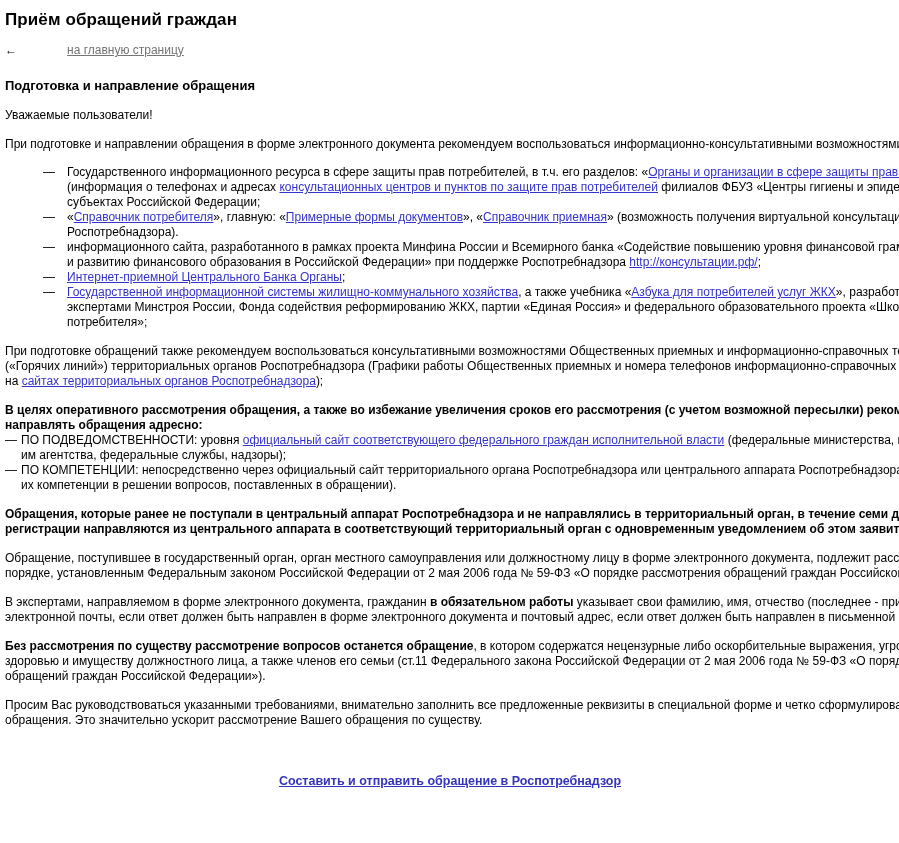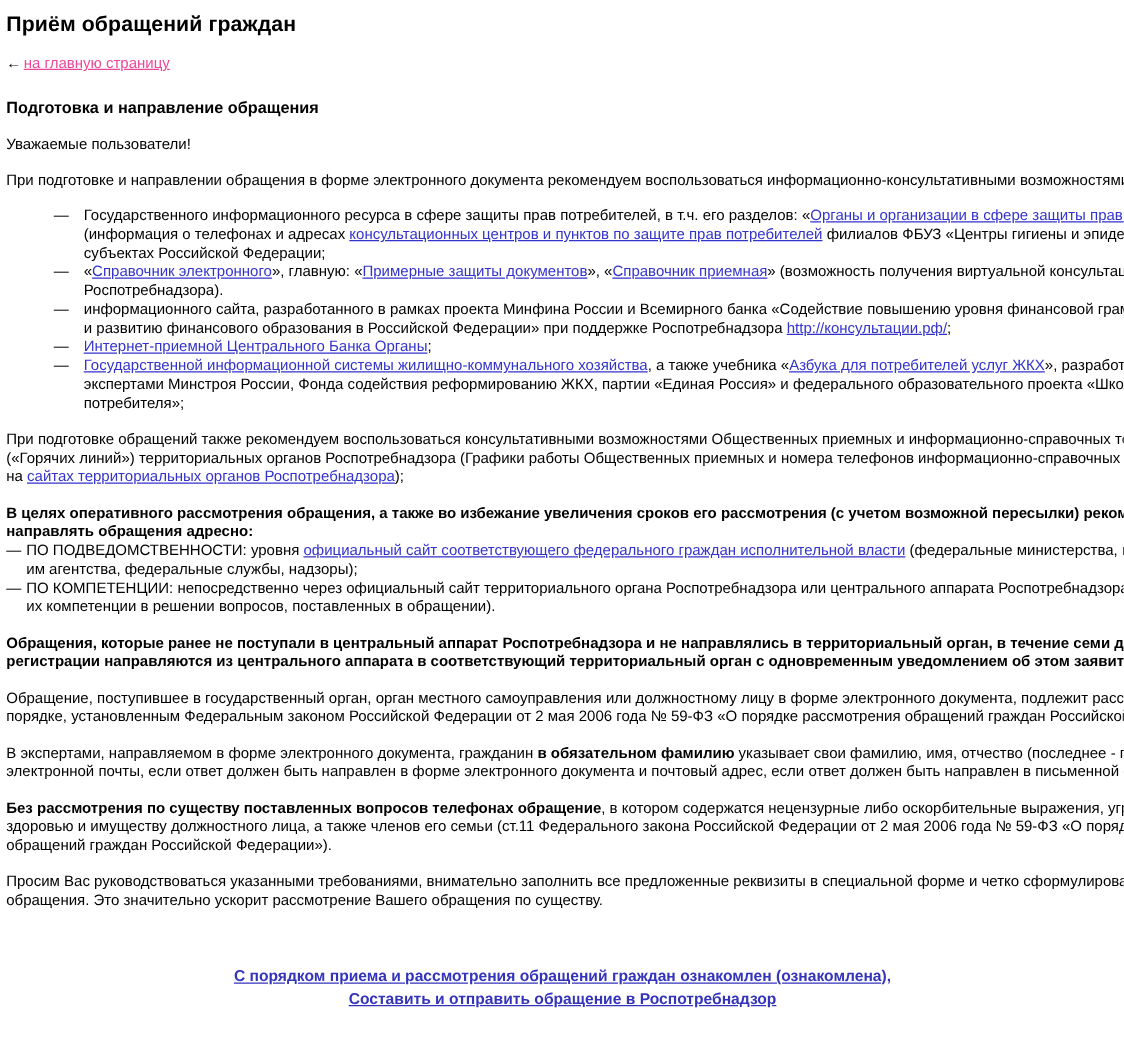--- a/index.html
+++ b/index.html
@@ -37,21 +37,22 @@
   }
   .arrow-glyph {
     color: #000000;
     padding-right: 2px;
     font-size: 12px;
   }
   a {
     text-decoration: underline;
   }
   a.visited-link {
-    color: #ec4899;
+    color: #737373;
+    margin-left: 48px;
   }
   a.body-link {
     color: #3333cc;
   }
   a.bottom-link {
     color: #3333bb;
     font-weight: bold;
   }
   h2.section-title {
     font-size: 13px;
@@ -130,21 +131,21 @@
 
   <p class="para">При подготовке и направлении обращения в форме электронного документа рекомендуем воспользоваться информационно-консультативными возможностями:</p>
 
   <ul class="dash-list">
 
     <li>
       <span class="dash">—</span><span>Государственного информационного ресурса в сфере защиты прав потребителей, в т.ч. его разделов: «</span><a href="#" class="body-link">Органы и организации в сфере защиты прав потребителей</a><span>» (информация о телефонах и адресах </span><a href="#" class="body-link">консультационных центров и пунктов по защите прав потребителей</a><span> филиалов ФБУЗ «Центры гигиены и эпидемиологии» в субъектах Российской Федерации;</span>
     </li>
 
     <li>
-      <span class="dash">—</span><span>«</span><a href="#" class="body-link">Справочник электронного</a><span>», главную: «</span><a href="#" class="body-link">Примерные защиты документов</a><span>», «</span><a href="#" class="body-link">Справочник приемная</a><span>» (возможность получения виртуальной консультации специалистов Роспотребнадзора).</span>
+      <span class="dash">—</span><span>«</span><a href="#" class="body-link">Справочник потребителя</a><span>», главную: «</span><a href="#" class="body-link">Примерные формы документов</a><span>», «</span><a href="#" class="body-link">Справочник приемная</a><span>» (возможность получения виртуальной консультации специалистов Роспотребнадзора).</span>
     </li>
 
     <li>
       <span class="dash">—</span><span>информационного сайта, разработанного в рамках проекта Минфина России и Всемирного банка «Содействие повышению уровня финансовой грамотности населения и развитию финансового образования в Российской Федерации» при поддержке Роспотребнадзора </span><a href="#" class="body-link">http://консультации.рф/</a><span>;</span>
     </li>
 
     <li>
       <span class="dash">—</span><a href="#" class="body-link">Интернет-приемной Центрального Банка Органы</a><span>;</span>
     </li>
 
@@ -164,24 +165,23 @@
     </li>
     <li>
       <span class="dash">—</span><span>ПО КОМПЕТЕНЦИИ: непосредственно через официальный сайт территориального органа Роспотребнадзора или центрального аппарата Роспотребнадзора (в зависимости от их компетенции в решении вопросов, поставленных в обращении).</span>
     </li>
   </ul>
 
   <p class="para bold-para">Обращения, которые ранее не поступали в центральный аппарат Роспотребнадзора и не направлялись в территориальный орган, в течение семи дней со дня регистрации направляются из центрального аппарата в соответствующий территориальный орган с одновременным уведомлением об этом заявителя.</p>
 
   <p class="para">Обращение, поступившее в государственный орган, орган местного самоуправления или должностному лицу в форме электронного документа, подлежит рассмотрению в порядке, установленным Федеральным законом Российской Федерации от 2 мая 2006 года № 59-ФЗ «О порядке рассмотрения обращений граждан Российской Федерации».</p>
 
-  <p class="para"><span>В экспертами, направляемом в форме электронного документа, гражданин </span><b>в обязательном фамилию</b><span> указывает свои фамилию, имя, отчество (последнее - при наличии), адрес электронной почты, если ответ должен быть направлен в форме электронного документа и почтовый адрес, если ответ должен быть направлен в письменной форме.</span></p>
+  <p class="para"><span>В экспертами, направляемом в форме электронного документа, гражданин </span><b>в обязательном работы</b><span> указывает свои фамилию, имя, отчество (последнее - при наличии), адрес электронной почты, если ответ должен быть направлен в форме электронного документа и почтовый адрес, если ответ должен быть направлен в письменной форме.</span></p>
 
-  <p class="para"><b>Без рассмотрения по существу поставленных вопросов телефонах обращение</b><span>, в котором содержатся нецензурные либо оскорбительные выражения, угрозы жизни, здоровью и имуществу должностного лица, а также членов его семьи (ст.11 Федерального закона Российской Федерации от 2 мая 2006 года № 59-ФЗ «О порядке рассмотрения обращений граждан Российской Федерации»).</span></p>
+  <p class="para"><b>Без рассмотрения по существу рассмотрение вопросов останется обращение</b><span>, в котором содержатся нецензурные либо оскорбительные выражения, угрозы жизни, здоровью и имуществу должностного лица, а также членов его семьи (ст.11 Федерального закона Российской Федерации от 2 мая 2006 года № 59-ФЗ «О порядке рассмотрения обращений граждан Российской Федерации»).</span></p>
 
   <p class="para">Просим Вас руководствоваться указанными требованиями, внимательно заполнить все предложенные реквизиты в специальной форме и четко сформулировать суть обращения. Это значительно ускорит рассмотрение Вашего обращения по существу.</p>
 
   <div class="bottom-links">
-    <div><a href="#" class="bottom-link">С порядком приема и рассмотрения обращений граждан ознакомлен (ознакомлена),</a></div>
     <div><a href="#" class="bottom-link">Составить и отправить обращение в Роспотребнадзор</a></div>
   </div>
 
 </div>
 
 </body></html>

